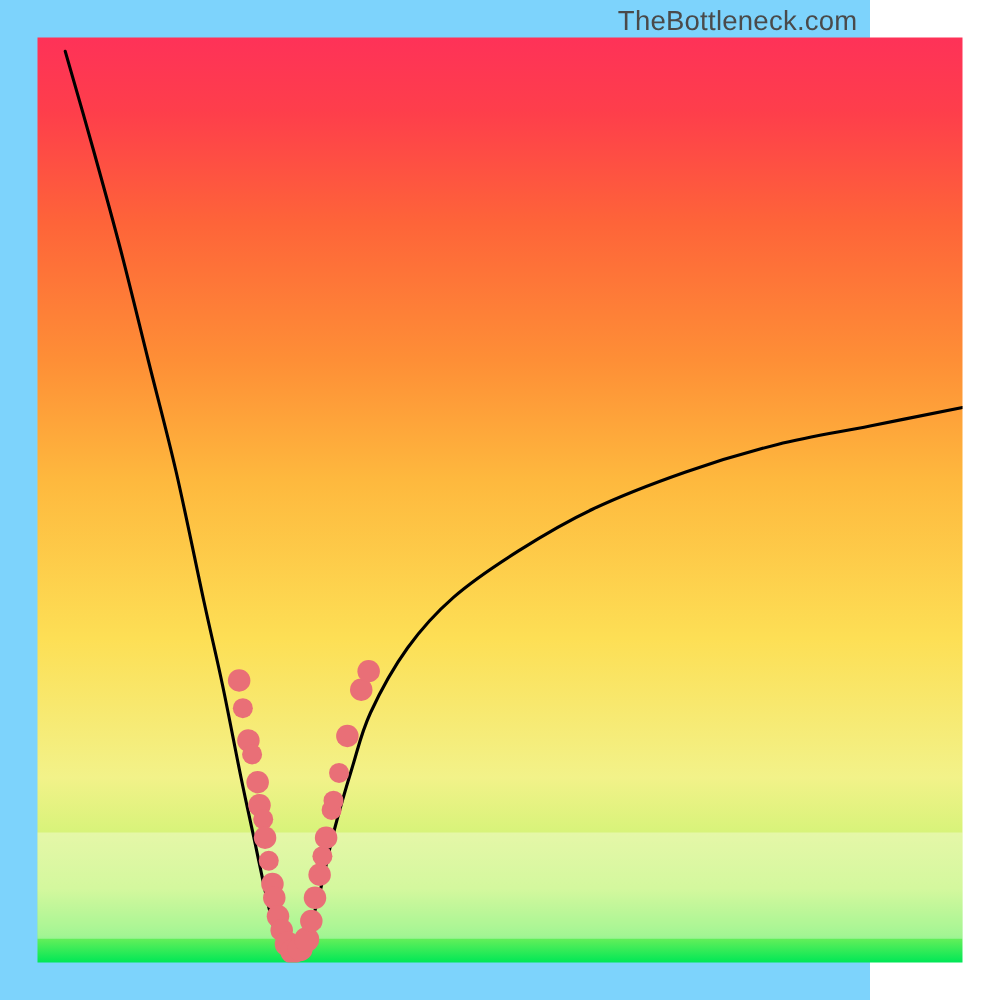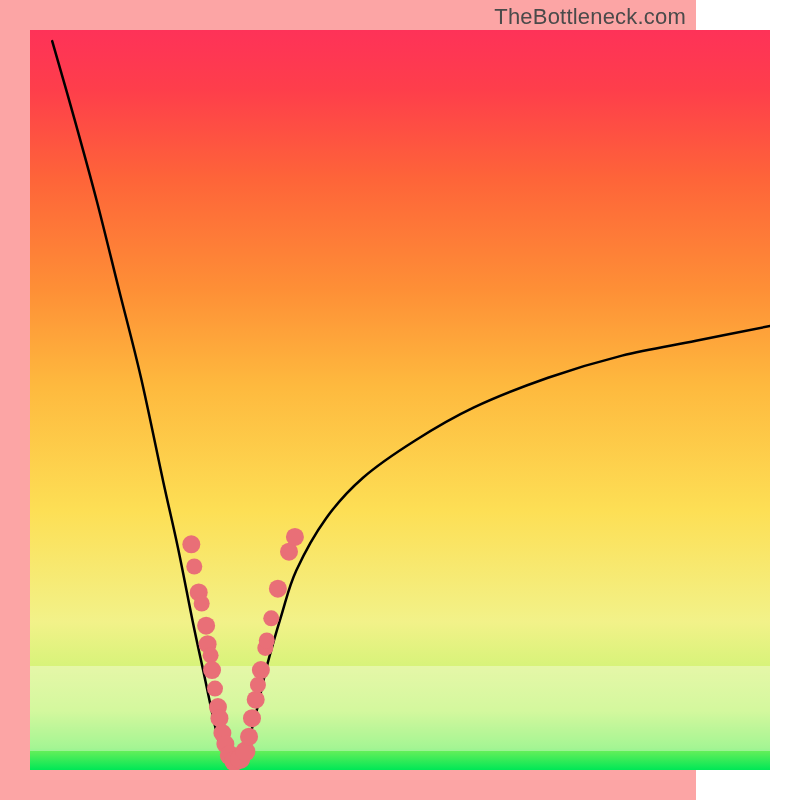--- a/index.html
+++ b/index.html
@@ -7,21 +7,21 @@
     padding: 0;
     width: 800px;
     height: 800px;
     overflow: hidden;
     font-family: Arial, Helvetica, sans-serif;
   }
   .frame {
     position: relative;
     width: 696px;
     height: 800px;
-    background: #fca5a5;
+    background: #7dd3fc;
     box-sizing: border-box;
   }
   .plot-area {
     position: absolute;
     left: 30px;
     top: 30px;
     width: 740px;
     height: 740px;
     background: linear-gradient(
       to top,

